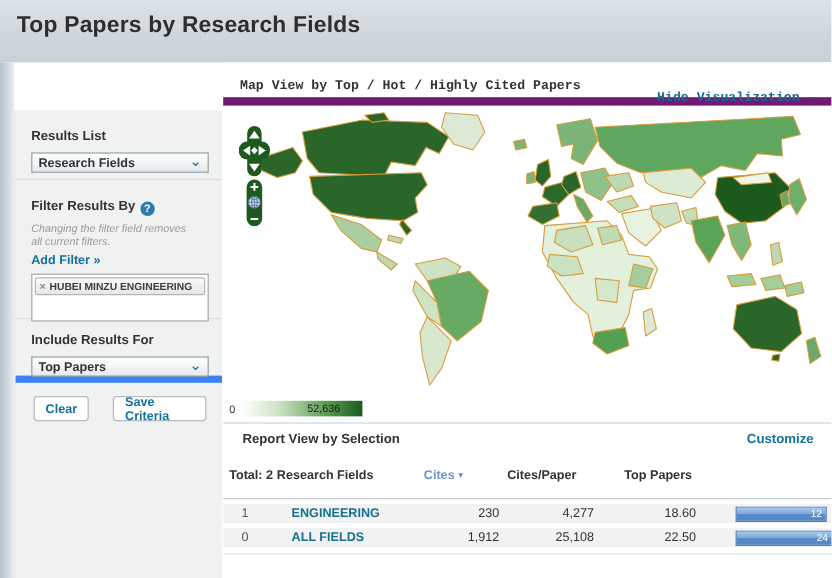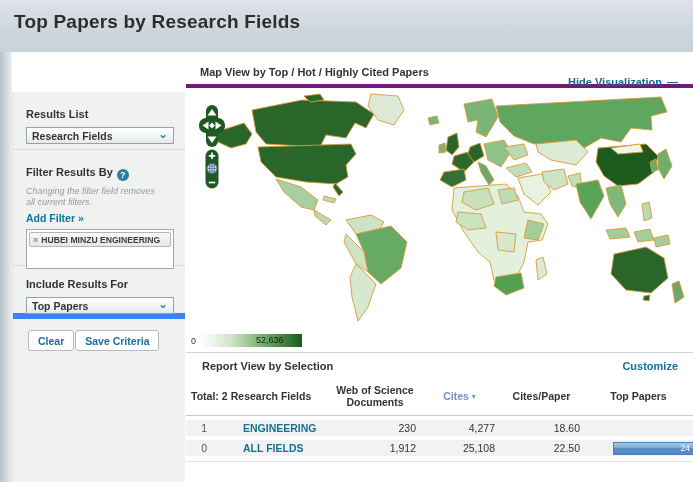--- a/index.html
+++ b/index.html
@@ -29,28 +29,28 @@
   .dropdown .dd-chev { font-size:12px; font-weight:bold; color:#2e7cab; line-height:8px; margin-top:-4px; }
   .help-circle { display:inline-block; width:12px; height:12px; border-radius:50%; background:#2e7cab; color:#fff; font-size:9px; font-weight:bold;
     text-align:center; line-height:12px; margin-left:4px; vertical-align:-2px; }
   .filter-note { margin-top:5px; font-size:9px; font-style:italic; color:#9a9a9a; line-height:11px; width:140px; }
   .add-filter { margin-top:4px; font-size:10.5px; font-weight:bold; color:#15719c; cursor:pointer; display:inline-block; }
   .filter-box { margin-top:3px; width:148px; height:40px; background:#fff; border:1px solid #a6a6a6; padding:2px; }
   .filter-tag { width:142px; height:15px; background:linear-gradient(180deg,#f9f9f9,#e7e7e7); border:1px solid #b5b5b5; border-radius:2px;
     display:flex; align-items:center; padding:0 3px; cursor:pointer; }
   .tag-x { font-size:9px; color:#8a8a8a; font-weight:bold; margin-right:3px; }
   .tag-label { font-size:8.6px; font-weight:bold; color:#3c3c3c; white-space:nowrap; }
-  .btn-row { display:flex; gap:1px; margin-left:2px;align-items:center; }
+  .btn-row { display:flex; gap:20px; margin-left:2px;align-items:center; }
   .side-btn { height:21px; background:#fff; border:1px solid #b4bac0; border-radius:3px; color:#15719c; font-weight:bold; font-size:10.5px;
     padding:0 9px; display:flex; align-items:center; cursor:pointer; }
 
   
   .main { position:absolute; left:186px; top:52px; width:507px; height:430px; background:#fff; }
 
-  .map-header { position:relative; height:36px; border-bottom:4px solid #701a75; }
+  .map-header { position:relative; height:36px; border-bottom:7px solid #701a75;font-family:Liberation Mono, monospace; }
   .map-title { position:absolute; left:14px; top:14px; font-size:11px; font-weight:bold; color:#333; }
   .hide-vis { position:absolute; right:15px; top:24px; font-size:11px; font-weight:bold; color:#17678f; cursor:pointer; }
   .hide-vis .dash { margin-left:5px; font-weight:bold; }
 
   .map-area { position:relative; height:264px; overflow:hidden; }
   .map-svg { position:absolute; left:20px; top:4px; }
   .pan-pad { position:absolute; left:13px; top:17px; cursor:pointer; }
   .zoom-pill { position:absolute; left:19px; top:61px; cursor:pointer; }
 
   .legend { position:absolute; left:5px; top:246px; display:flex; align-items:center; }
@@ -259,36 +259,40 @@
 
   <div class="report-divider"></div>
   <div class="report-head">
     <div class="report-title">Report View by Selection</div>
     <div class="customize">Customize</div>
   </div>
 
   <div class="thead">
     <div class="th col-rank">Total: 2</div>
     <div class="th col-field">Research Fields</div>
-    <div class="th col-docs">Web of Science Documents</div>
     <div class="th col-cites th-cites">
       <span>Cites</span>
       <span class="sort-arrow">▾</span>
     </div>
     <div class="th col-cpp">Cites/Paper</div>
     <div class="th col-top">Top Papers</div>
   </div>
 
   <div class="rows-wrap">
     <div class="trow">
       <div class="td col-rank">1</div>
       <div class="td col-field">ENGINEERING</div>
       <div class="td col-docs">230</div>
       <div class="td col-cites">4,277</div>
       <div class="td col-cpp">18.60</div>
+      <div class="td col-top">
+        <div class="bar" style="width: 76px;">
+          <span class="bar-label">12</span>
+        </div>
+      </div>
     </div>
     <div class="trow">
       <div class="td col-rank">0</div>
       <div class="td col-field">ALL FIELDS</div>
       <div class="td col-docs">1,912</div>
       <div class="td col-cites">25,108</div>
       <div class="td col-cpp">22.50</div>
       <div class="td col-top">
         <div class="bar" style="width: 81px;">
           <span class="bar-label">24</span>

